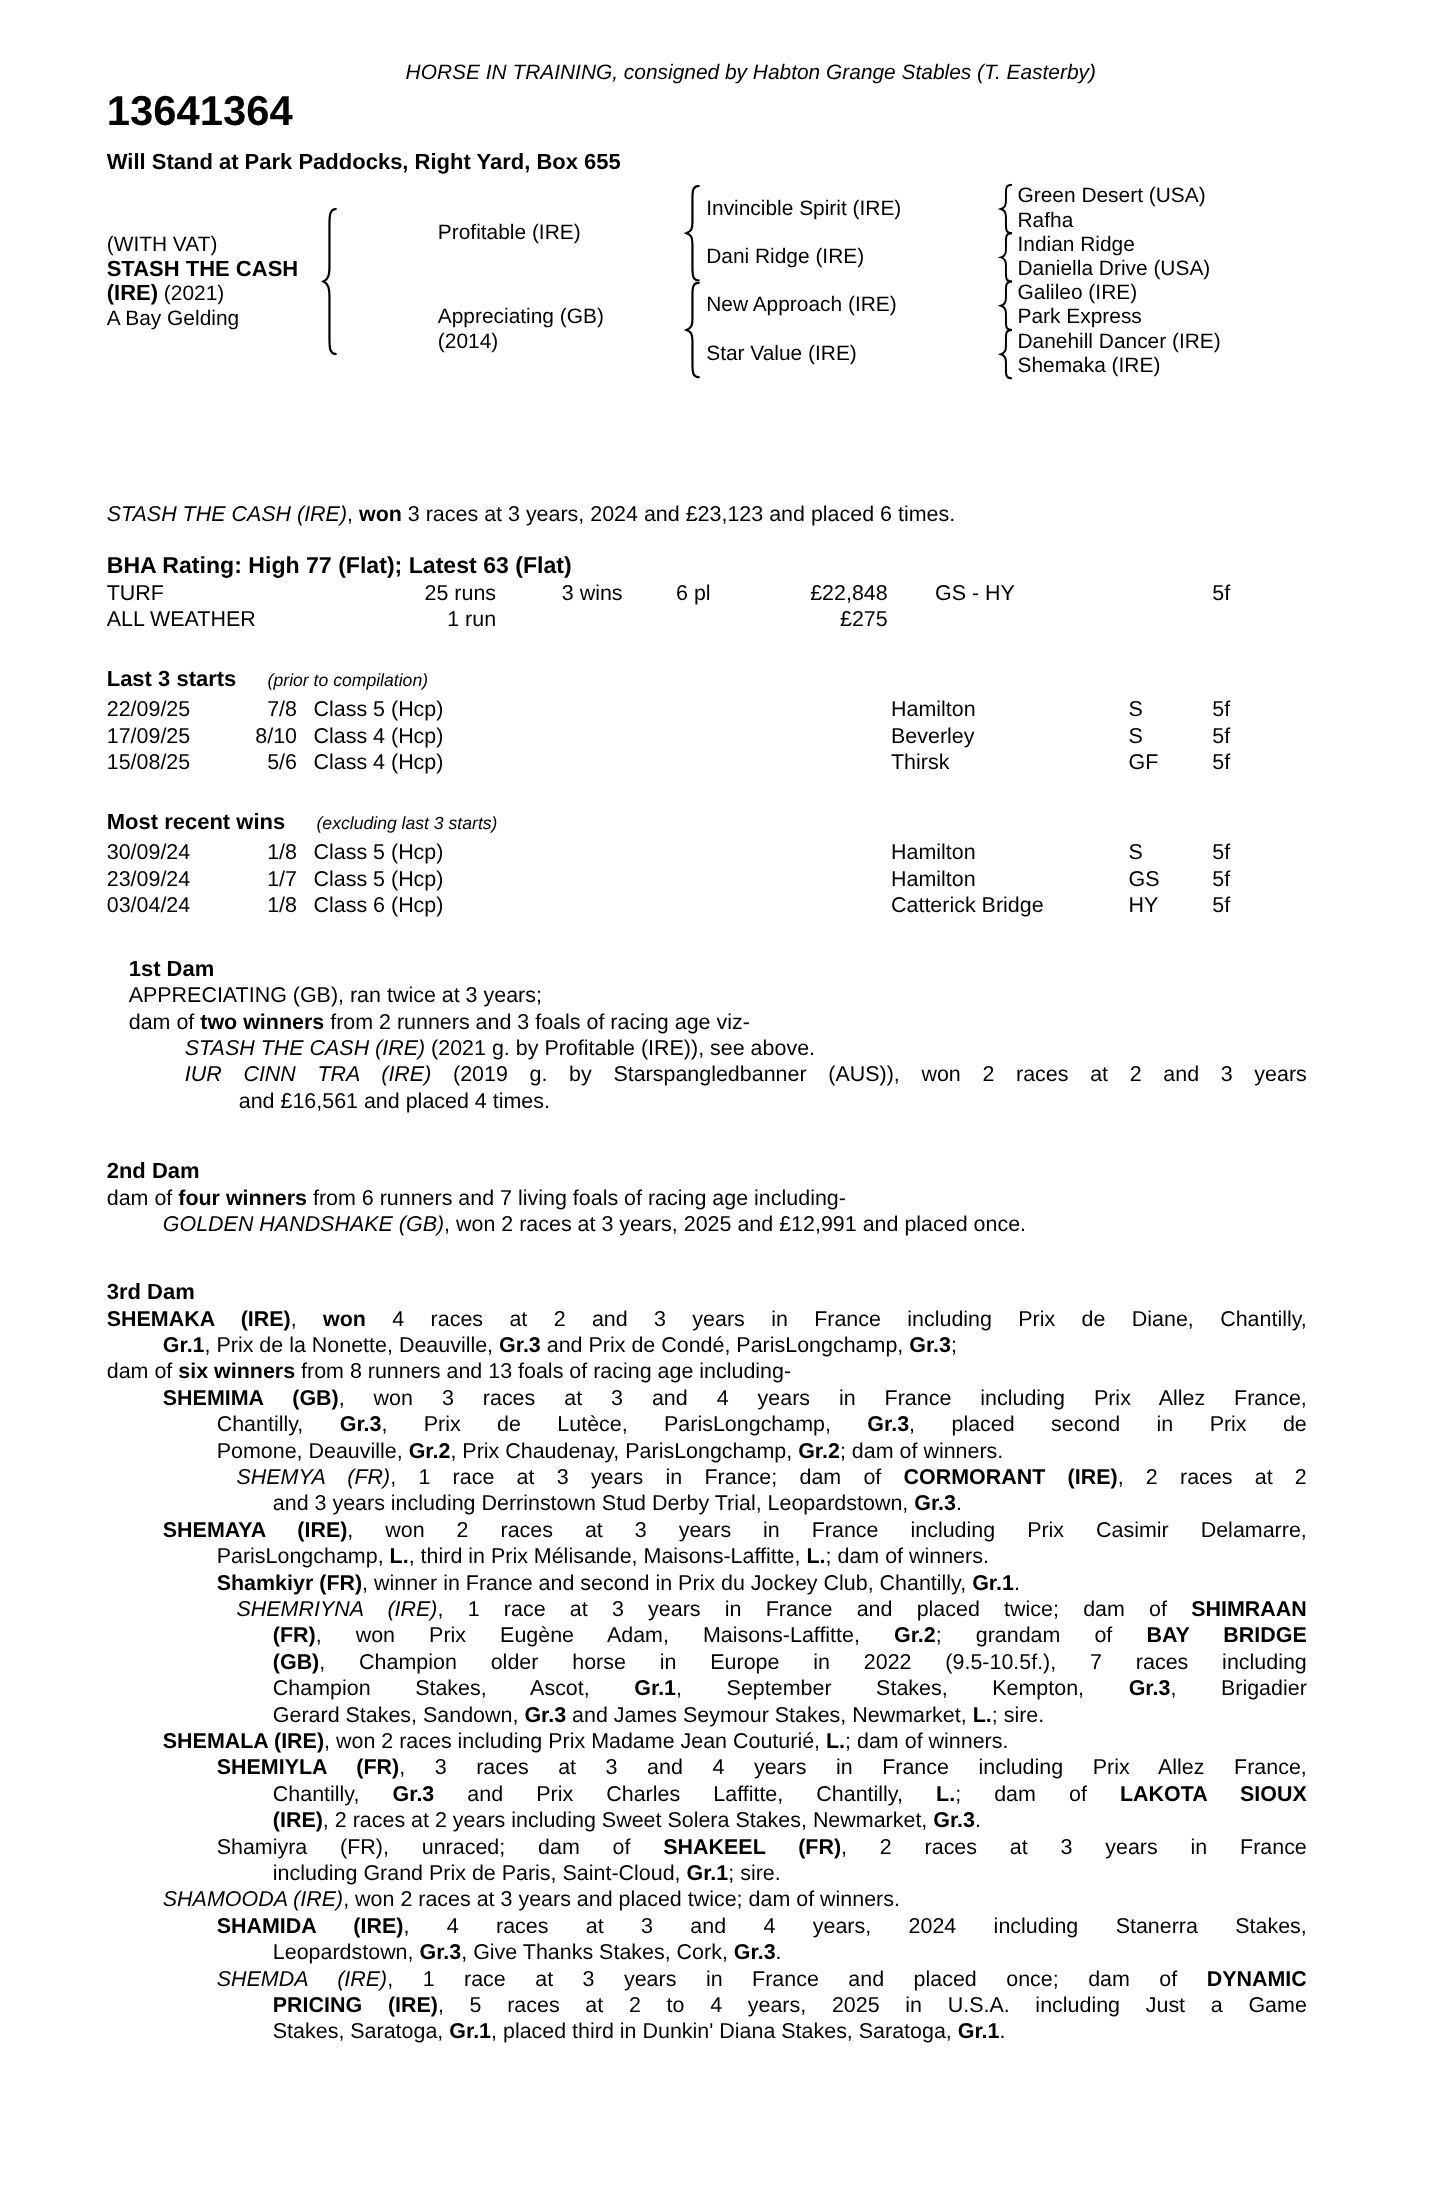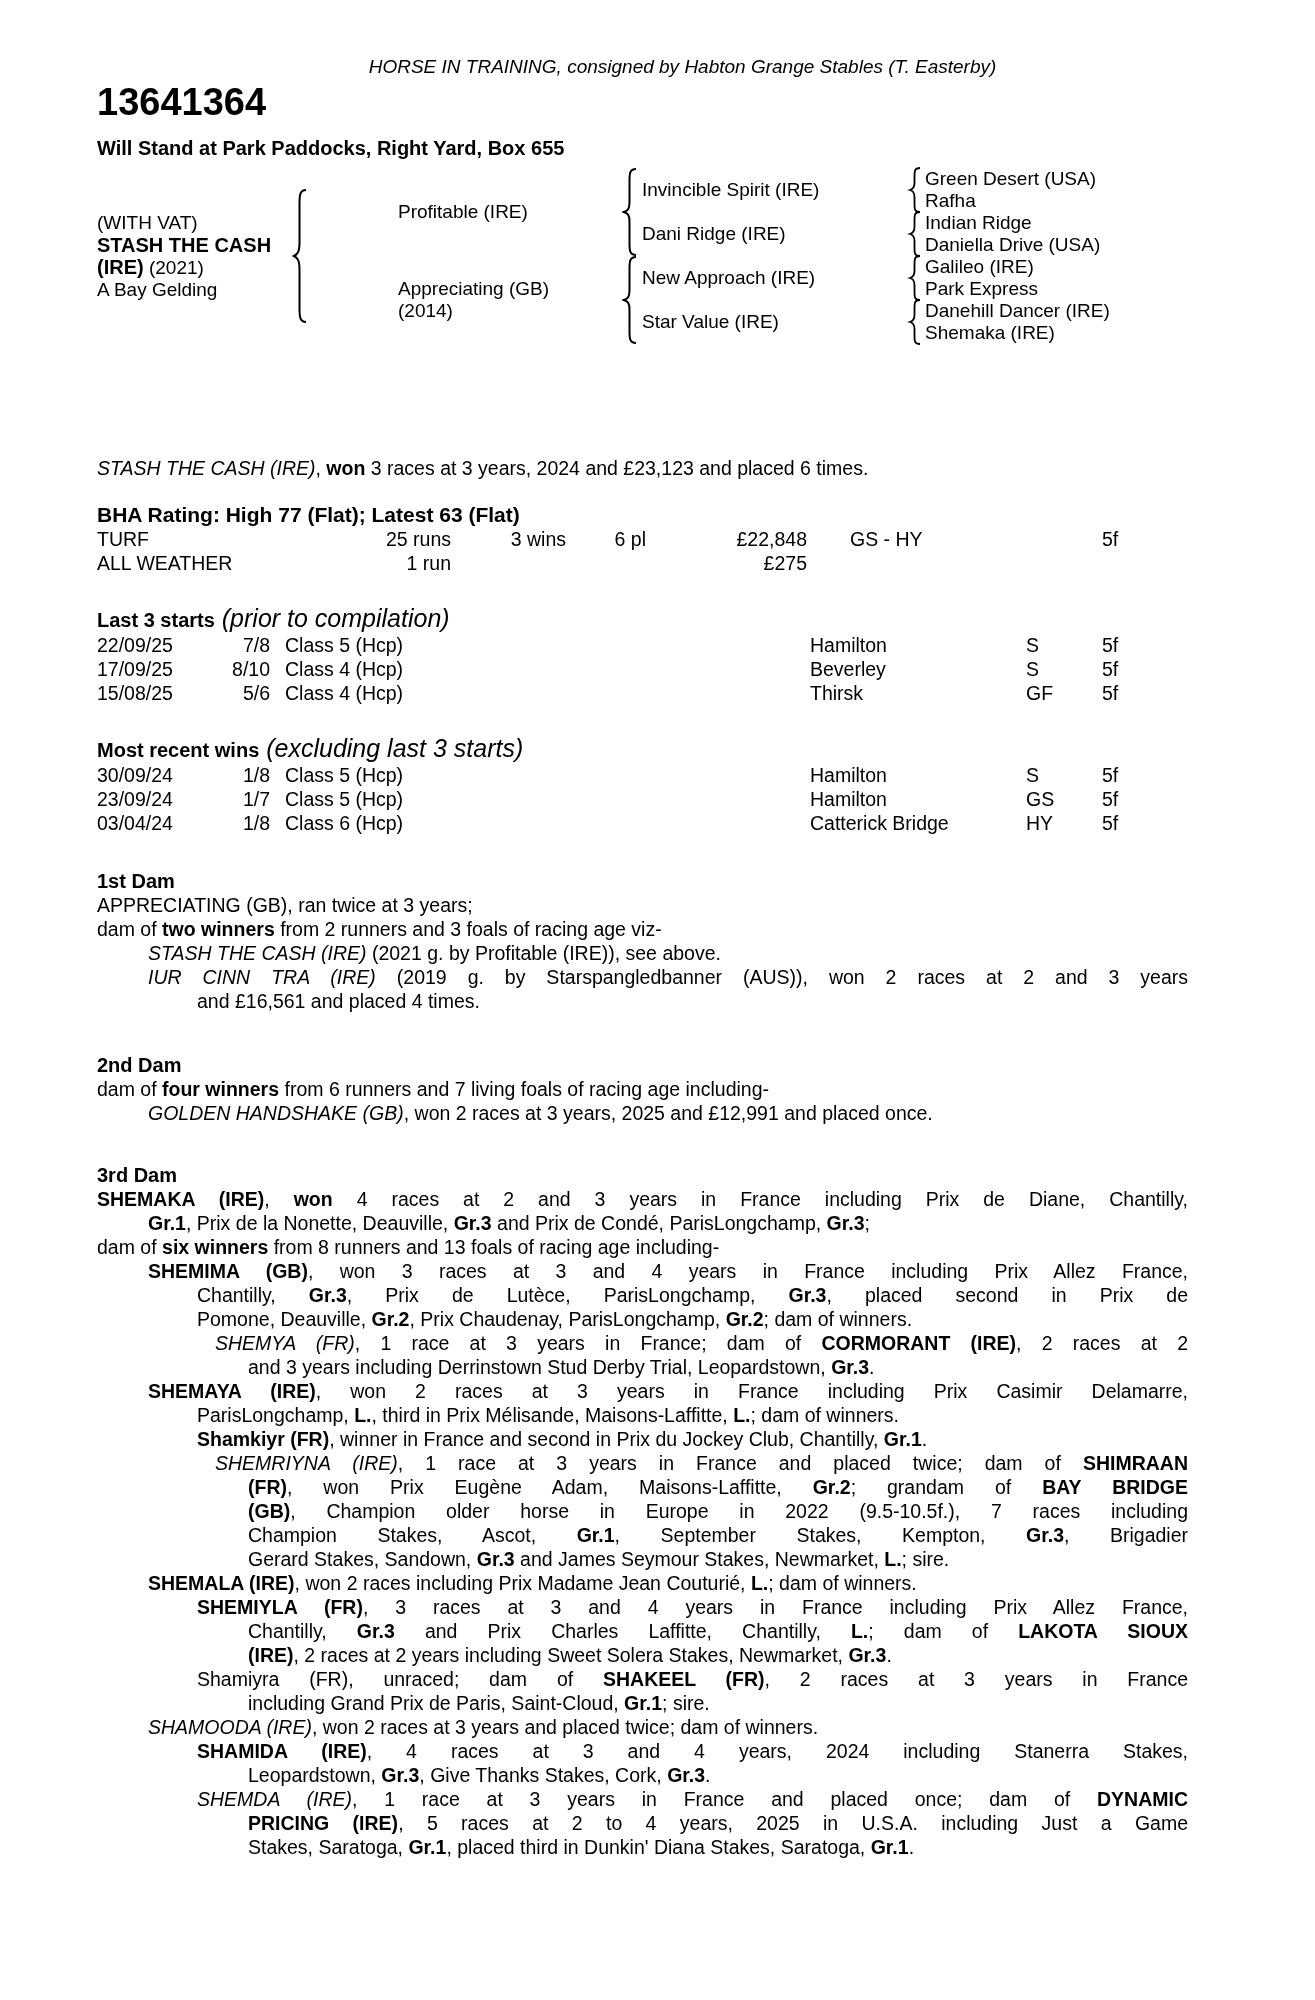--- a/index.html
+++ b/index.html
@@ -45,24 +45,24 @@
   .bha-table .c5 { width:161px; text-align:right; }
   .bha-table .c6 { width:180px; padding-left:43px; }
   .bha-table .c7 { padding-left:115px; }
   .starts .c1 { width:110px; }
   .starts .c2 { width:63px; text-align:right; }
   .starts .c3 { width:540px; padding-left:15px; }
   .starts .c4 { width:216px; }
   .starts .c5 { width:76px; }
 
   .sec-head { font-size:20px; font-weight:bold; line-height:26px; }
-  .sec-sub { font-size:25px; font-weight:normal; font-style:italic; }
+  .sec-sub { font-size:16px; font-weight:normal; font-style:italic;margin-left:24px; }
   .last3 { margin-top:30px; }
   .mrw { margin-top:30px; }
-  .dam1 { margin-top:34px; }
+  .dam1 { margin-top:34px;margin-left:20px; }
   .dam2 { margin-top:40px; }
   .dam3 { margin-top:38px; }
   .dam-head { font-size:20px; font-weight:bold; line-height:24px; }
 </style>
 </head>
 <body>
 
 <div class="page">
 
   <div class="consign">HORSE IN TRAINING, consigned by Habton Grange Stables (T. Easterby)</div>

